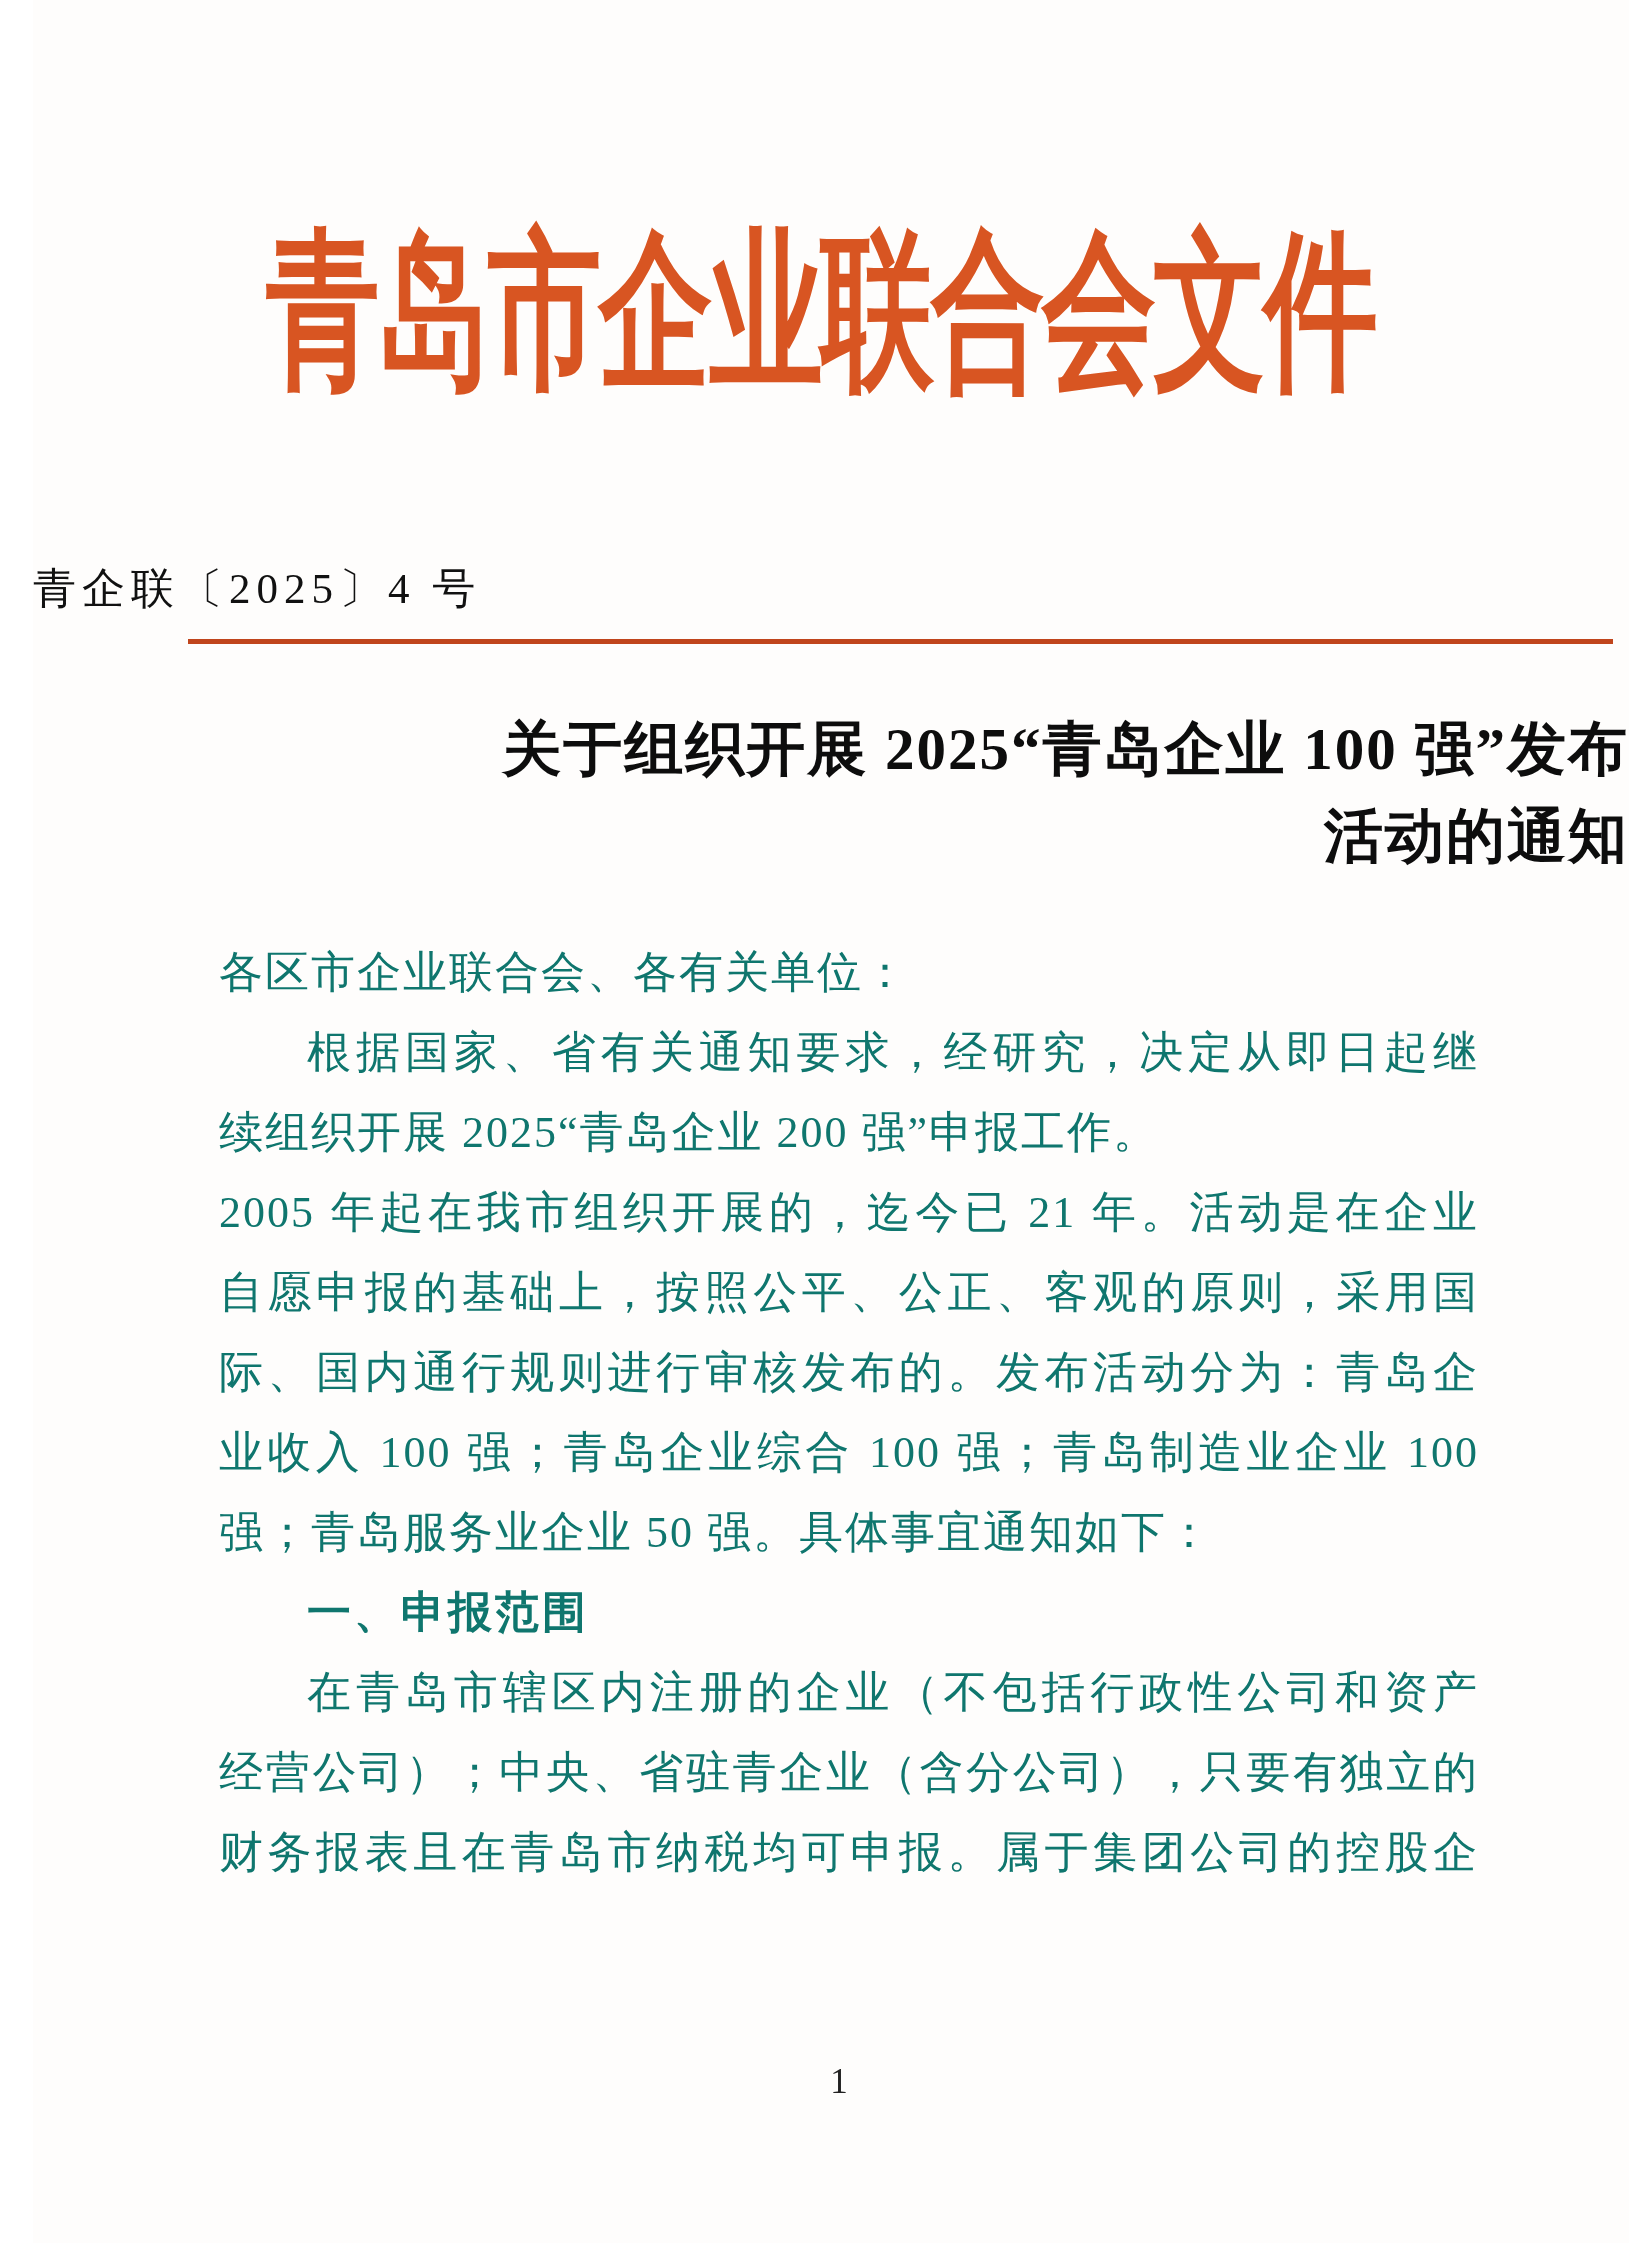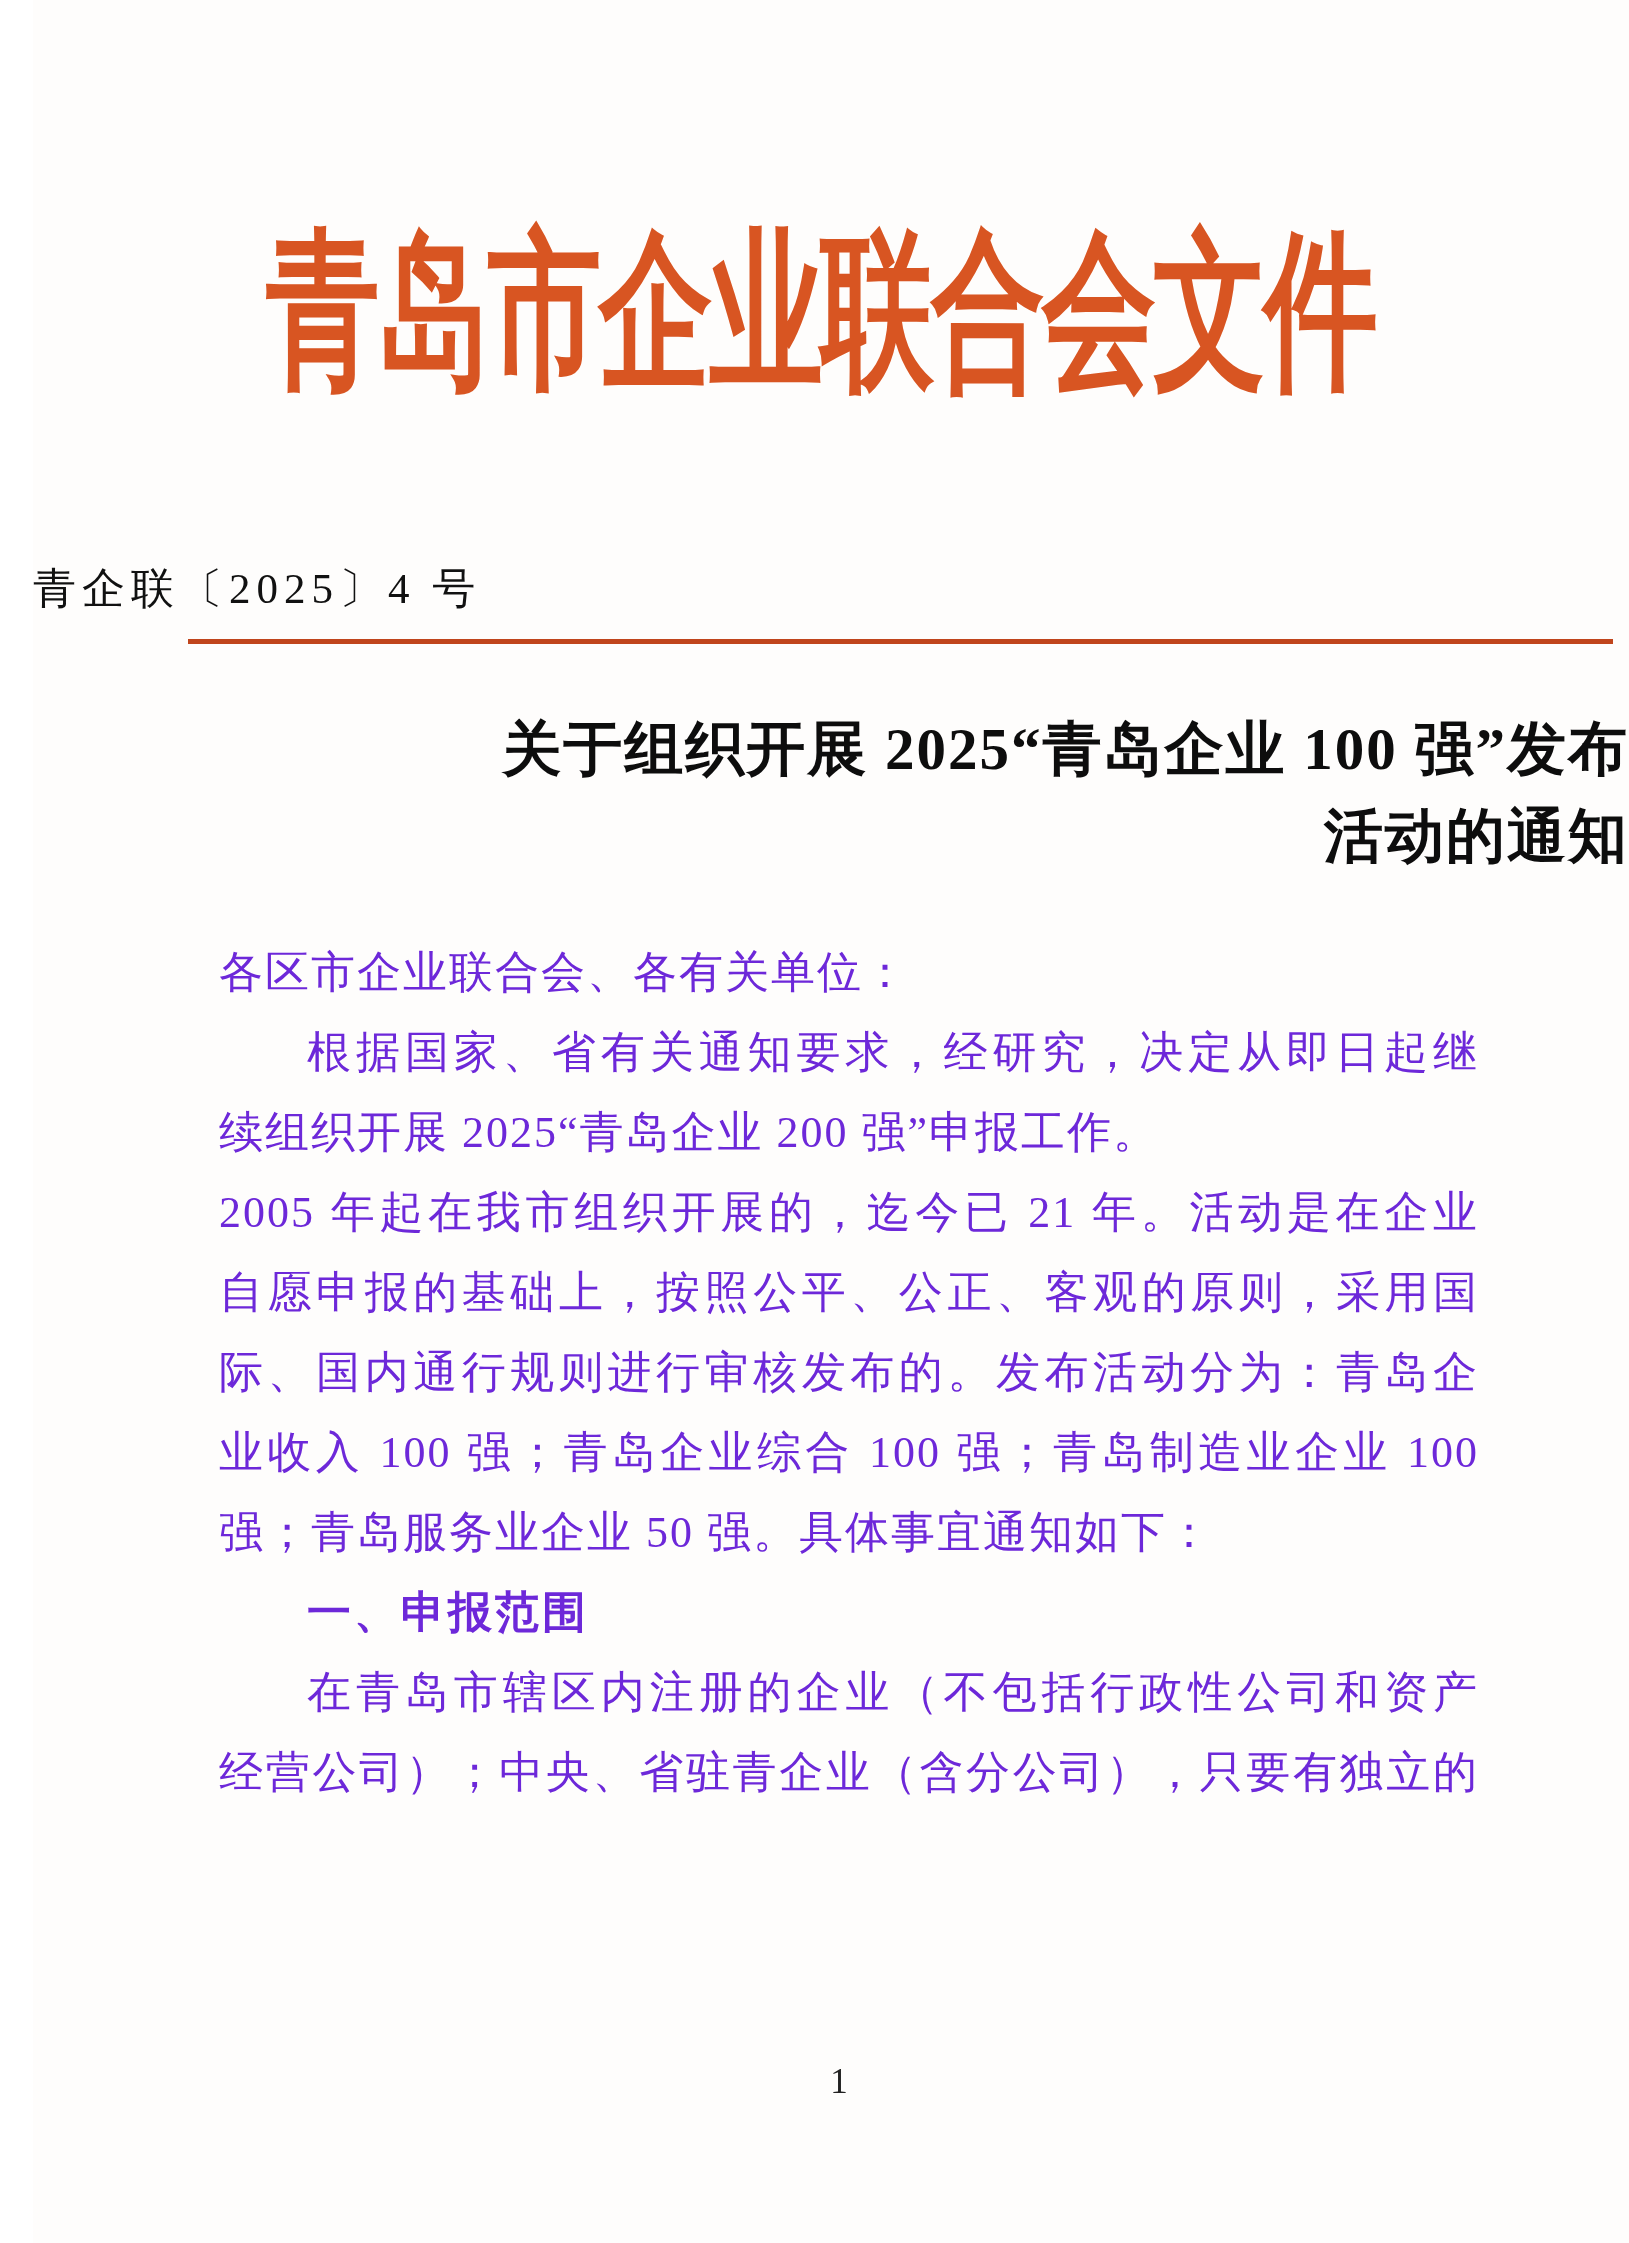--- a/index.html
+++ b/index.html
@@ -71,21 +71,21 @@
     color: #0d0d0d;
     letter-spacing: 2px;
   }
   
   .body-text {
     position: absolute;
     top: 933px;
     left: 186px;
     width: 1260px;
     font-size: 44px;
-    color: #6d28d9;
+    color: #0f766e;
   }
   .bline {
     height: 80px;
     line-height: 80px;
     white-space: nowrap;
     letter-spacing: 2px;
   }
   .bline.fill {
     white-space: normal;
     text-align: justify;
@@ -125,17 +125,18 @@
     <div class="bline ind fill">根据国家、省有关通知要求，经研究，决定从即日起继</div>
     <div class="bline">续组织开展 2025“青岛企业 200 强”申报工作。</div>
     <div class="bline fill">2005 年起在我市组织开展的，迄今已 21 年。活动是在企业</div>
     <div class="bline fill">自愿申报的基础上，按照公平、公正、客观的原则，采用国</div>
     <div class="bline fill">际、国内通行规则进行审核发布的。发布活动分为：青岛企</div>
     <div class="bline fill">业收入 100 强；青岛企业综合 100 强；青岛制造业企业 100</div>
     <div class="bline">强；青岛服务业企业 50 强。具体事宜通知如下：</div>
     <div class="bline ind bold">一、申报范围</div>
     <div class="bline ind fill">在青岛市辖区内注册的企业（不包括行政性公司和资产</div>
     <div class="bline fill">经营公司）；中央、省驻青企业（含分公司），只要有独立的</div>
+    <div class="bline fill">财务报表且在青岛市纳税均可申报。属于集团公司的控股企</div>
   </div>
 
   <div class="page-number">1</div>
 
 </div>
 
 </body></html>

